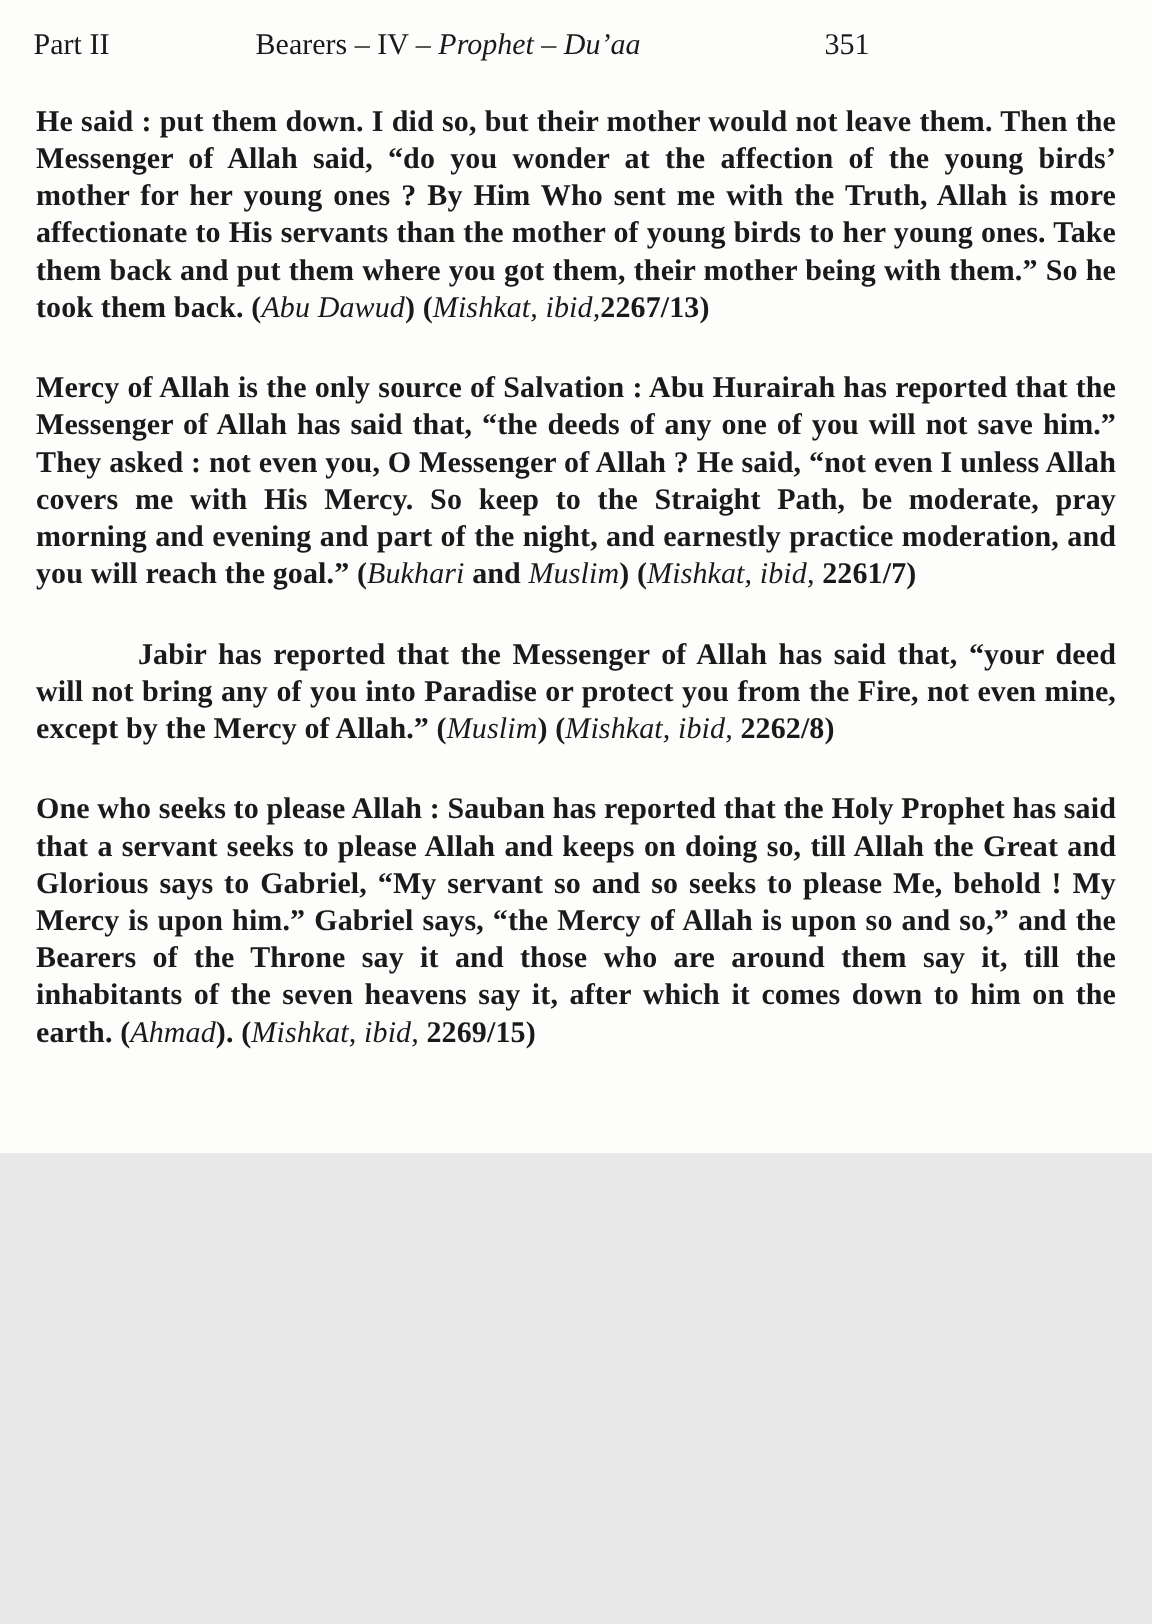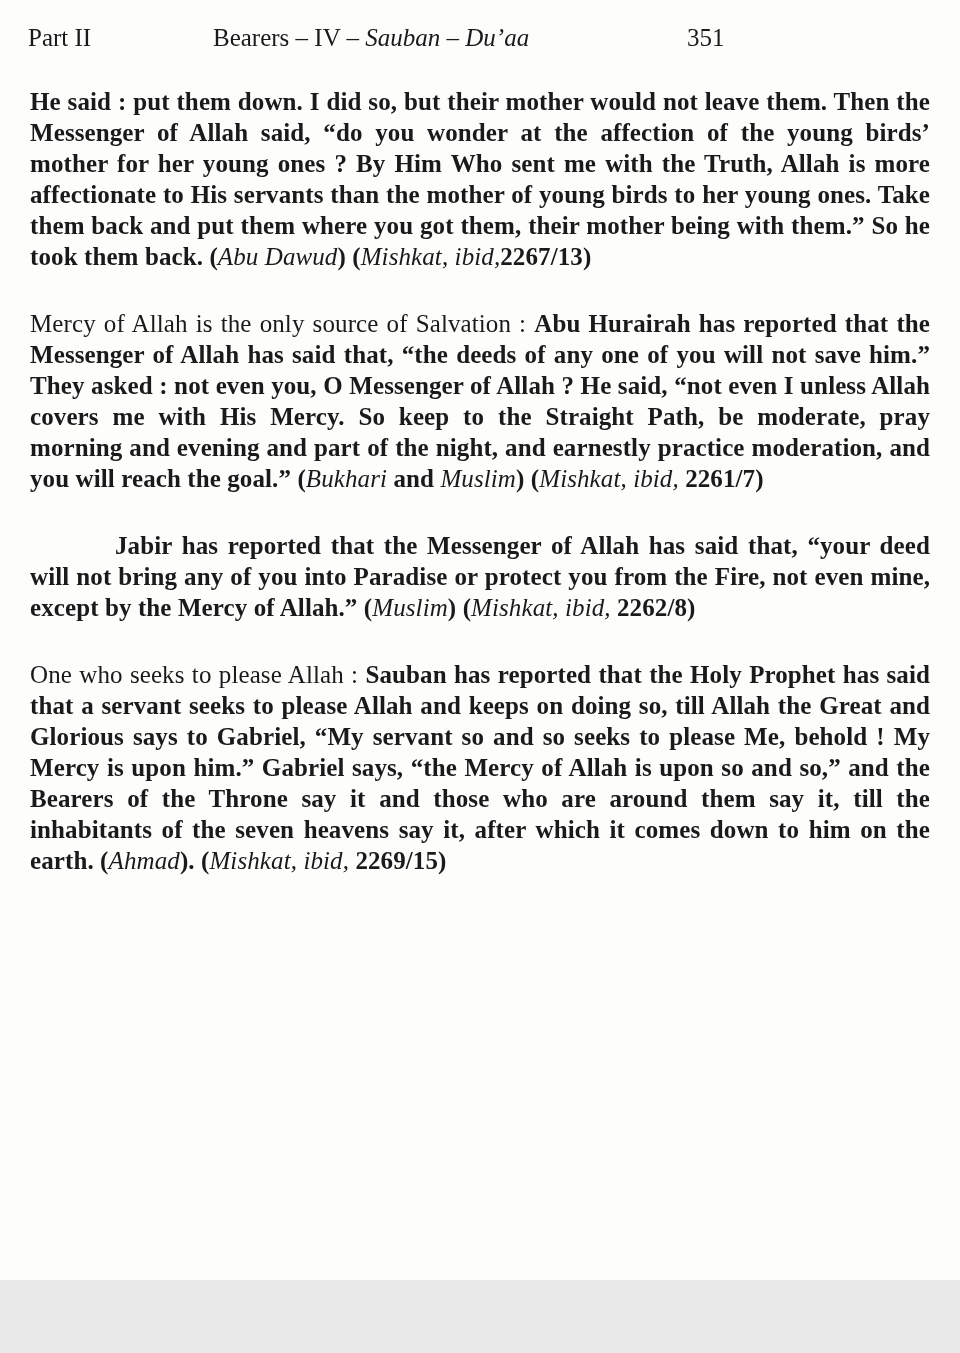--- a/index.html
+++ b/index.html
@@ -7,21 +7,21 @@
     --ink:#1a1a1a;
   }
   html,body{margin:0;padding:0;}
   body{
     background:#e8e8e8;
     font-family:"Liberation Serif","DejaVu Serif",serif;
   }
   .page{
     position:relative;
     width:960px;
-    height:1280px;
+    height:961px;
     margin:0 auto;
     background:var(--paper);
     color:var(--ink);
     overflow:hidden;
     box-sizing:border-box;
   }
   .page-header{
     position:relative;
     height:62px;
     font-size:25px;
@@ -34,32 +34,32 @@
     margin:24px 30px 0 30px;
   }
   .para{
     font-size:25px;
     line-height:31px;
     text-align:justify;
     margin:0 0 36px 0;
     letter-spacing:0.1px;
   }
   .para.indent{ text-indent:85px; }
-  .run-bold{ font-weight:normal; }
+  .run-bold{ font-weight:bold; }
   .run-italic{ font-style:italic; }
   .run-plain{ font-style:normal; font-weight:bold; }
   .ital{ font-style:italic; }
 </style>
 </head>
 <body>
 
 <div class="page">
   <header class="page-header">
     <span class="h-left">Part II</span>
-    <span class="h-center"><span>Bearers – IV – </span><span class="ital">Sauban – Du’aa</span></span>
+    <span class="h-center"><span>Bearers – IV – </span><span class="ital">Prophet – Du’aa</span></span>
     <span class="h-right">351</span>
   </header>
   <main class="page-body" id="paragraphs">
       <p class="para"><span class="run-plain">He said : put them down. I did so, but their mother would not leave them. Then the Messenger of Allah said, “do you wonder at the affection of the young birds’ mother for her young ones ? By Him Who sent me with the Truth, Allah is more affectionate to His servants than the mother of young birds to her young ones. Take them back and put them where you got them, their mother being with them.” So he took them back. (</span><span class="run-italic">Abu Dawud</span><span class="run-plain">) (</span><span class="run-italic">Mishkat, ibid,</span><span class="run-plain">2267/13)</span></p>
       <p class="para"><span class="run-bold">Mercy of Allah is the only source of Salvation : </span><span class="run-plain">Abu Hurairah has reported that the Messenger of Allah has said that, “the deeds of any one of you will not save him.” They asked : not even you, O Messenger of Allah ? He said, “not even I unless Allah covers me with His Mercy. So keep to the Straight Path, be moderate, pray morning and evening and part of the night, and earnestly practice moderation, and you will reach the goal.” (</span><span class="run-italic">Bukhari</span><span class="run-plain"> and </span><span class="run-italic">Muslim</span><span class="run-plain">) (</span><span class="run-italic">Mishkat, ibid,</span><span class="run-plain"> 2261/7)</span></p>
       <p class="para indent"><span class="run-plain">Jabir has reported that the Messenger of Allah has said that, “your deed will not bring any of you into Paradise or protect you from the Fire, not even mine, except by the Mercy of Allah.” (</span><span class="run-italic">Muslim</span><span class="run-plain">) (</span><span class="run-italic">Mishkat, ibid,</span><span class="run-plain"> 2262/8)</span></p>
       <p class="para"><span class="run-bold">One who seeks to please Allah : </span><span class="run-plain">Sauban has reported that the Holy Prophet has said that a servant seeks to please Allah and keeps on doing so, till Allah the Great and Glorious says to Gabriel, “My servant so and so seeks to please Me, behold ! My Mercy is upon him.” Gabriel says, “the Mercy of Allah is upon so and so,” and the Bearers of the Throne say it and those who are around them say it, till the inhabitants of the seven heavens say it, after which it comes down to him on the earth. (</span><span class="run-italic">Ahmad</span><span class="run-plain">). (</span><span class="run-italic">Mishkat, ibid,</span><span class="run-plain"> 2269/15)</span></p>
     </main>
 </div>
 

